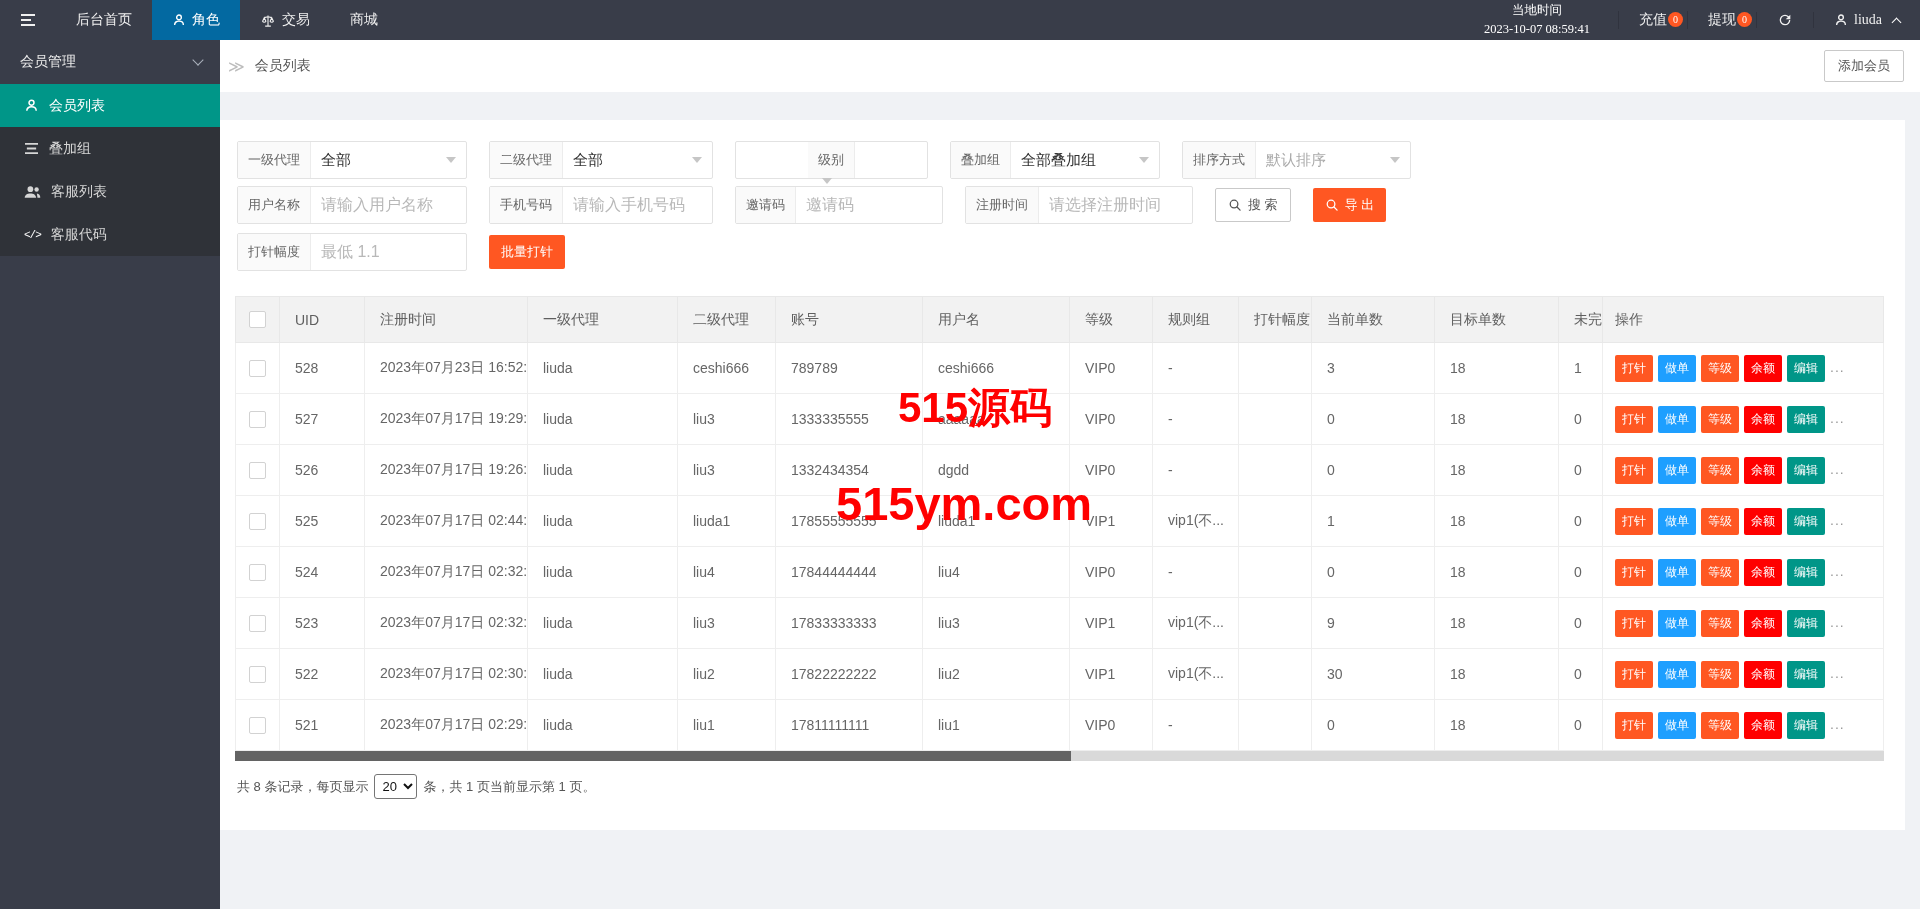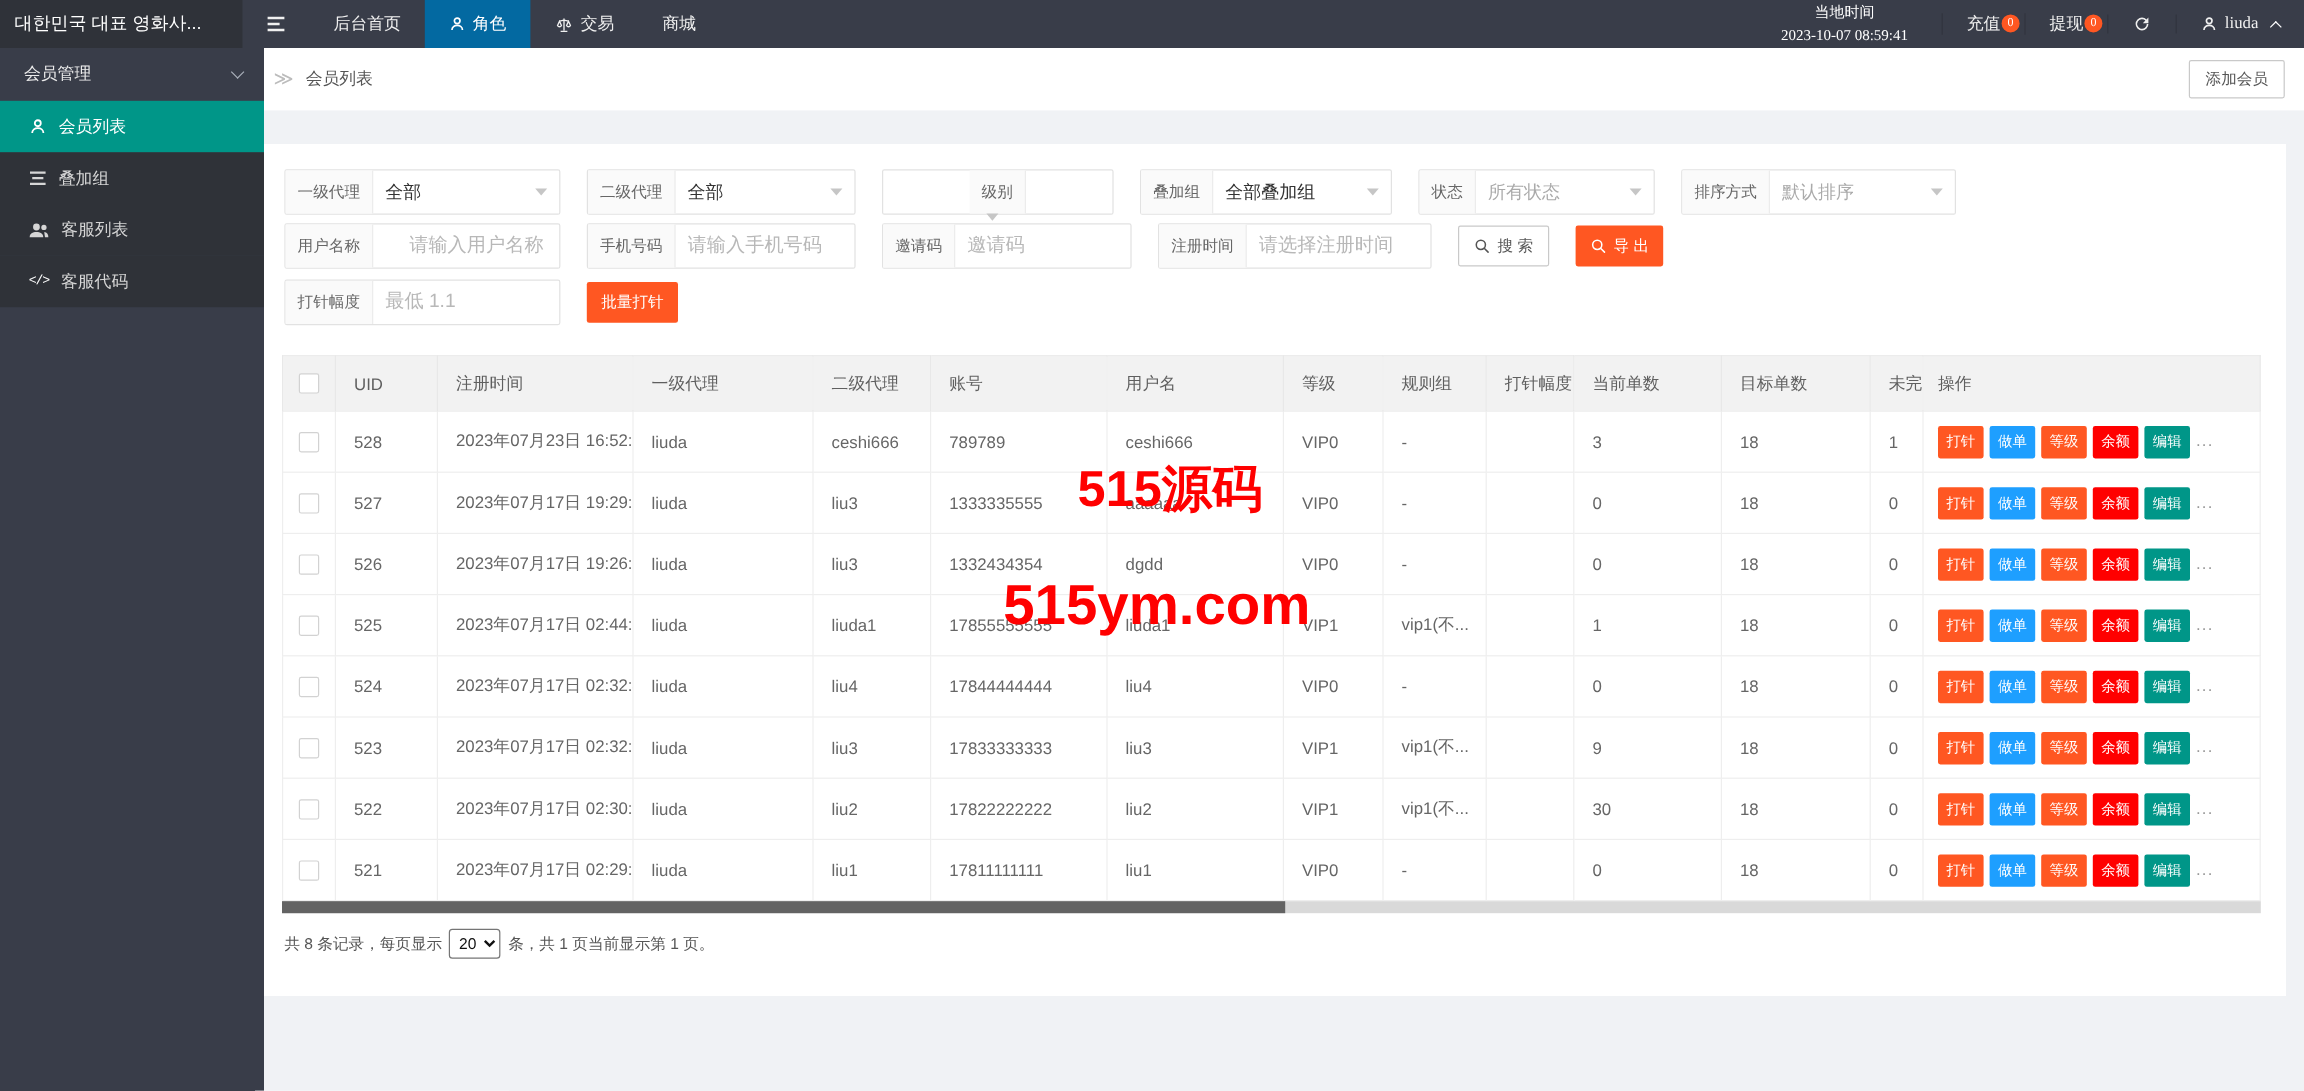--- a/index.html
+++ b/index.html
@@ -78,21 +78,20 @@
 
   
   .wm { position:absolute; color:#ff0000; font-weight:bold; z-index:15; pointer-events:none; white-space:nowrap; }
   .wm1 { left:898px; top:380px; font-size:42px; }
   .wm2 { left:836px; top:476px; font-size:47px; }
 </style>
 </head>
 <body>
 
 <div class="navbar">
-  <div class="logo">대한민국 대표 영화사...</div>
   <div class="nav-item">
     <svg width="16" height="14" viewBox="0 0 16 14" fill="none" stroke="currentColor" stroke-width="2">
         <path d="M1 2h14M1 7h10M1 12h14"></path>
       </svg>
   </div>
   <div class="nav-item">
     <span>后台首页</span>
   </div>
   <div class="nav-item active">
     <svg width="14" height="14" viewBox="0 0 24 24" fill="none" stroke="currentColor" stroke-width="2.4">
@@ -200,36 +199,31 @@
     <span class="fvalue">全部级别</span>
     <span class="caret"></span>
   </div>
 
   <div class="fgroup" style="width: 210px;">
     <span class="flabel">叠加组</span>
     <span class="fvalue">全部叠加组</span>
     <span class="caret"></span>
   </div>
 
-  <div class="fgroup" style="width: 197px;">
-    <span class="flabel">状态</span>
-    <span class="fvalue muted">所有状态</span>
-    <span class="caret"></span>
-  </div>
 
   <div class="fgroup" style="width: 229px;">
     <span class="flabel">排序方式</span>
     <span class="fvalue muted">默认排序</span>
     <span class="caret"></span>
   </div>
 </div>
 
   <div class="frow frow2">
     <span id="filter-row2-groups" style="display:contents">
-  <div class="fgroup" style="width: 230px; gap: 20px;">
+  <div class="fgroup" style="width: 230px;">
     <span class="flabel">用户名称</span>
     <input placeholder="请输入用户名称" style="">
   </div>
 
   <div class="fgroup" style="width: 224px;">
     <span class="flabel">手机号码</span>
     <input placeholder="请输入手机号码" style="">
   </div>
 
   <div class="fgroup" style="width: 208px;">

